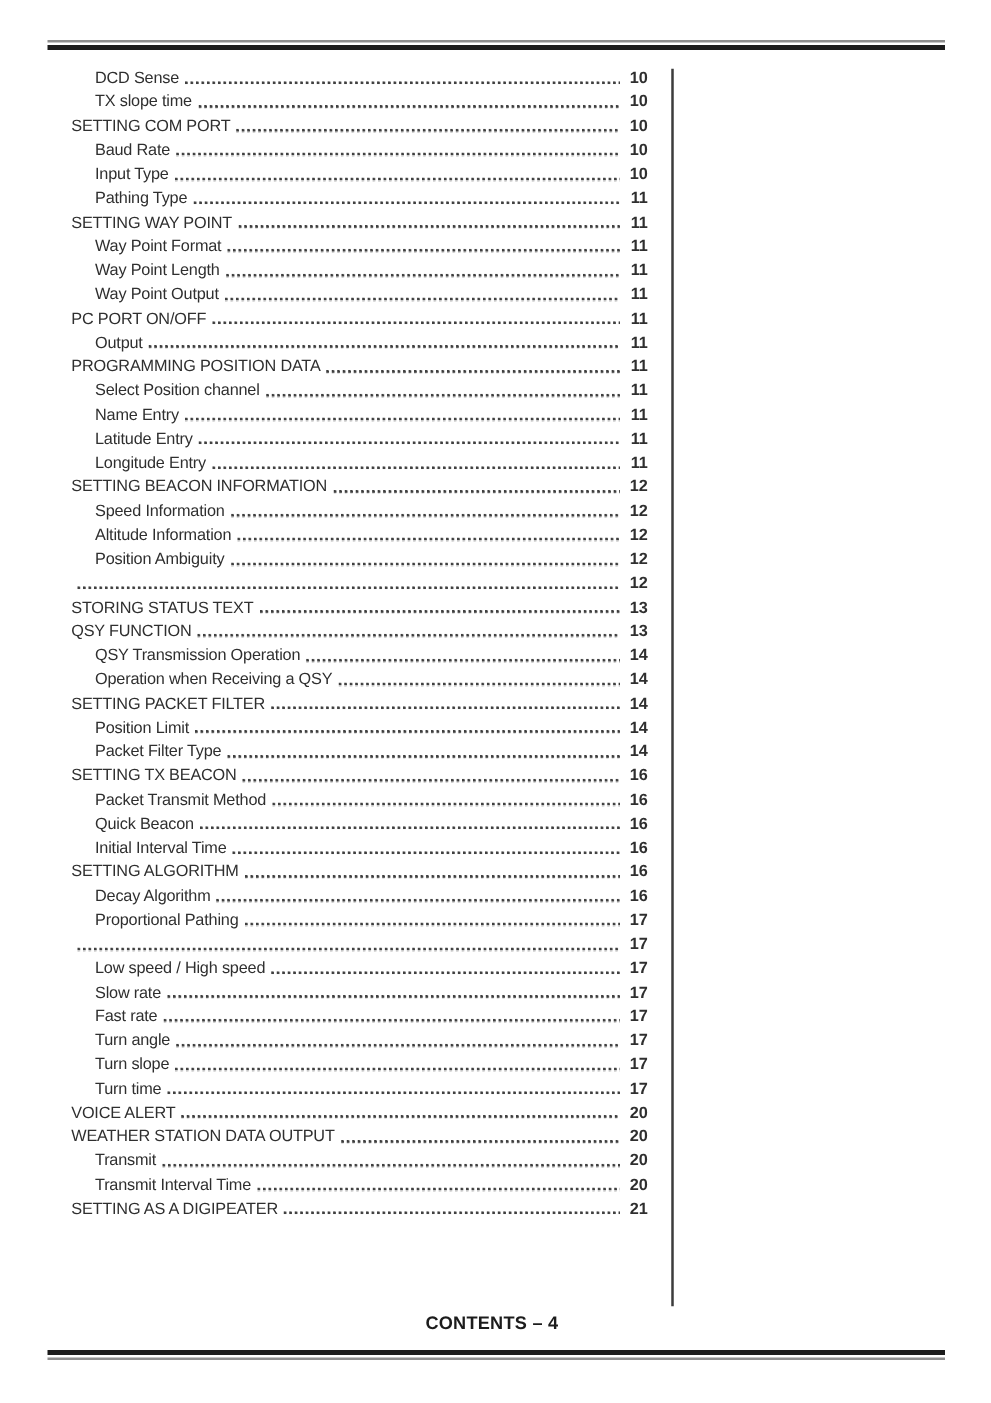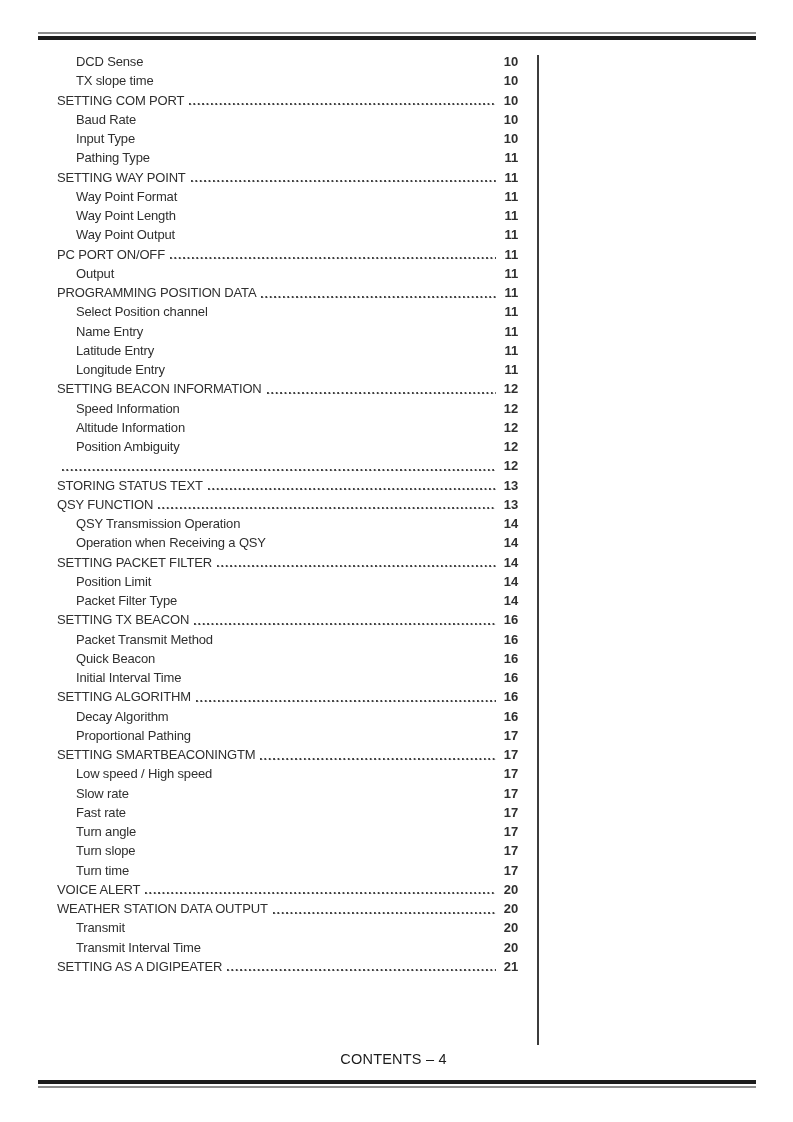--- a/index.html
+++ b/index.html
@@ -53,21 +53,21 @@
     left: 57px;
     top: 52px;
     width: 461px;
   }
   .toc-row {
     display: flex;
     height: 19.26px;
     font-size: 13px;
     letter-spacing: -0.15px;
   }
-  .toc-row.sub { padding-left: 19px; align-items: center; }
+  .toc-row.sub { padding-left: 19px; }
   .toc-label {
     white-space: nowrap;
     line-height: 19.26px;
   }
   .toc-leader {
     flex: 1;
     margin-left: 4px;
     background-image: radial-gradient(circle at 1px 1.2px, #3f3f3f 1.05px, rgba(0,0,0,0) 1.35px);
     background-size: 4.4px 3px;
     background-repeat: repeat-x;
@@ -81,21 +81,21 @@
   }
 
   
   .footer {
     position: absolute;
     left: 0;
     top: 1051px;
     width: 787px;
     text-align: center;
     font-size: 14.5px;
-    font-weight: normal;
+    font-weight: bold;
     letter-spacing: 0.2px;
     color: #1c1c1c;
   }
 </style>
 </head>
 <body>
 
 <div class="page">
 
   <div class="rule-top">
@@ -278,21 +278,20 @@
         <span class="toc-label">Decay Algorithm</span>
         <span class="toc-leader"></span>
         <span class="toc-page">16</span>
       </div>
       <div class="toc-row sub">
         <span class="toc-label">Proportional Pathing</span>
         <span class="toc-leader"></span>
         <span class="toc-page">17</span>
       </div>
       <div class="toc-row">
-        <span class="toc-label">SETTING SMARTBEACONINGTM</span>
         <span class="toc-leader"></span>
         <span class="toc-page">17</span>
       </div>
       <div class="toc-row sub">
         <span class="toc-label">Low speed / High speed</span>
         <span class="toc-leader"></span>
         <span class="toc-page">17</span>
       </div>
       <div class="toc-row sub">
         <span class="toc-label">Slow rate</span>

